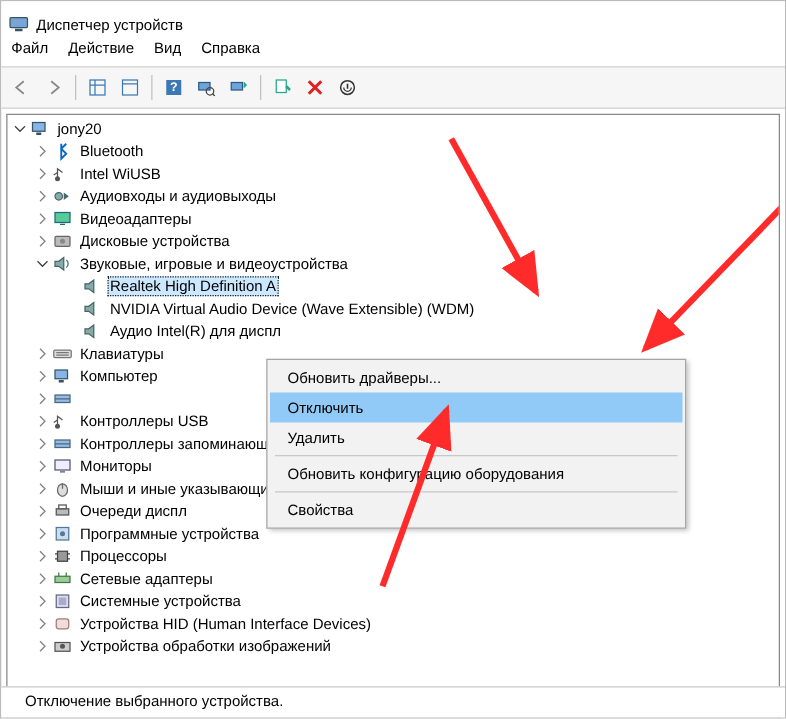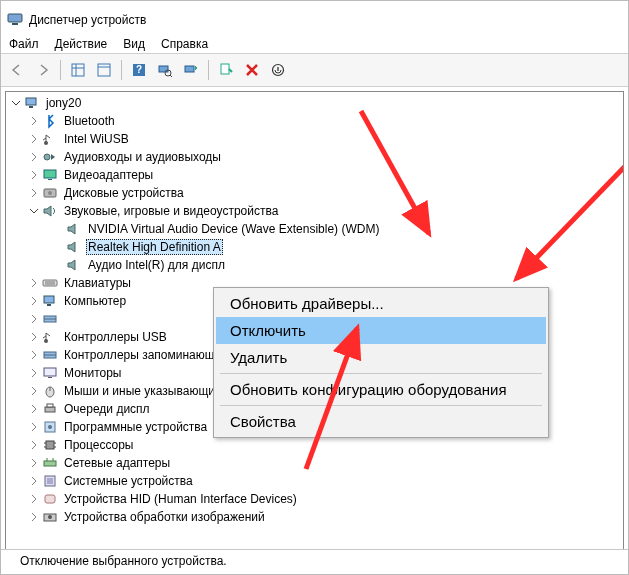--- a/index.html
+++ b/index.html
@@ -1,33 +1,33 @@
 <!DOCTYPE html>
 <html><head>
 <meta charset="utf-8">
 <style>
 html,body{margin:0;padding:0;font-family:"Segoe UI",Tahoma,sans-serif;font-size:12px;color:#000;background:#fff}
 .window{width:629px;height:575px;position:relative;overflow:hidden;border:1px solid #bbb;box-sizing:border-box}
 .titlebar{display:flex;align-items:flex-end;height:24px;padding:2px 6px;background:#fff}
 .titlebar svg{margin-right:6px}
-.menubar{display:flex;align-items:flex-end;gap:16px;padding:2px 8px;height:20px;background:#fff}
+.menubar{display:flex;align-items:flex-start;gap:16px;padding:2px 8px;height:20px;background:#fff}
 .menubar span{cursor:default}
 .toolbar{display:flex;align-items:center;gap:2px;padding:3px 4px;border-top:1px solid #d0d0d0;border-bottom:1px solid #d0d0d0;height:26px;background:#f6f6f6}
 .tool{width:22px;height:22px;display:flex;align-items:center;justify-content:center;border:1px solid transparent}
 .tool svg{display:block}
 .divider{width:1px;height:20px;background:#c0c0c0;margin:0 3px}
 .tree-area{border:1px solid #888;margin:4px;height:484px;overflow:hidden;position:relative;box-sizing:border-box;background:#fff}
 .tree{padding:2px 0}
 .row{display:flex;align-items:center;height:18px;white-space:nowrap;padding-left:2px}
 .row.selected .label{background:#cce8ff;border:1px dotted #222;padding:0 1px}
 .indent{display:inline-block}
 .arrow{width:12px;height:12px;display:inline-flex;align-items:center;justify-content:center;margin-right:2px;cursor:default}
 .ic{width:16px;height:16px;display:inline-flex;align-items:center;justify-content:center;margin-right:4px}
 .label{padding:0 2px}
-.ctxmenu{position:absolute;background:#f2f2f2;border:1px solid #a5a5a5;box-shadow:2px 2px 4px rgba(0,0,0,.25);padding:2px;font-size:15px;width:330px}
+.ctxmenu{position:absolute;background:#f2f2f2;border:1px solid #a5a5a5;box-shadow:2px 2px 4px rgba(0,0,0,.25);padding:2px;font-size:12px;width:330px}
 .ctxitem{padding:5px 14px;cursor:default}
 .ctxitem.highlight{background:#91c9f7}
 .ctxsep{height:1px;background:#c8c8c8;margin:2px 4px}
 .ctxitem.bold{font-weight:400}
 .statusbar{position:absolute;bottom:0;left:0;right:0;border-top:1px solid #c8c8c8;padding:4px 19px;background:#fff;height:16px}
 .arrow-ann{position:absolute;pointer-events:none}
 </style>
 </head>
 <body>
 
@@ -213,39 +213,39 @@
             </svg>
           </span>
           <span class="ic">
             <svg width="16" height="16" viewBox="0 0 16 16">
               <path d="M2 6h3l4-3v10l-4-3H2z" fill="#8aa" stroke="#466"></path>
               <path d="M11 5c2 1 2 5 0 6" fill="none" stroke="#466"></path>
             </svg>
           </span>
           <span class="label">Звуковые, игровые и видеоустройства</span>
         </div>
-        <div class="row">
-          <span class="indent" style="width:44px"></span>
-          <span class="arrow"></span>
-          <span class="ic">
-            <svg width="16" height="16" viewBox="0 0 16 16">
-              <path d="M2 6h3l4-3v10l-4-3H2z" fill="#8aa" stroke="#466"></path>
-            </svg>
-          </span>
-          <span class="label">NVIDIA Virtual Audio Device (Wave Extensible) (WDM)</span>
-        </div>
         <div class="row selected">
           <span class="indent" style="width:44px"></span>
           <span class="arrow"></span>
           <span class="ic">
             <svg width="16" height="16" viewBox="0 0 16 16">
               <path d="M2 6h3l4-3v10l-4-3H2z" fill="#8aa" stroke="#466"></path>
             </svg>
           </span>
           <span class="label">Realtek High Definition A</span>
+        </div>
+        <div class="row">
+          <span class="indent" style="width:44px"></span>
+          <span class="arrow"></span>
+          <span class="ic">
+            <svg width="16" height="16" viewBox="0 0 16 16">
+              <path d="M2 6h3l4-3v10l-4-3H2z" fill="#8aa" stroke="#466"></path>
+            </svg>
+          </span>
+          <span class="label">NVIDIA Virtual Audio Device (Wave Extensible) (WDM)</span>
         </div>
         <div class="row">
           <span class="indent" style="width:44px"></span>
           <span class="arrow"></span>
           <span class="ic">
             <svg width="16" height="16" viewBox="0 0 16 16">
               <path d="M2 6h3l4-3v10l-4-3H2z" fill="#8aa" stroke="#466"></path>
             </svg>
           </span>
           <span class="label">Аудио Intel(R) для диспл</span>

